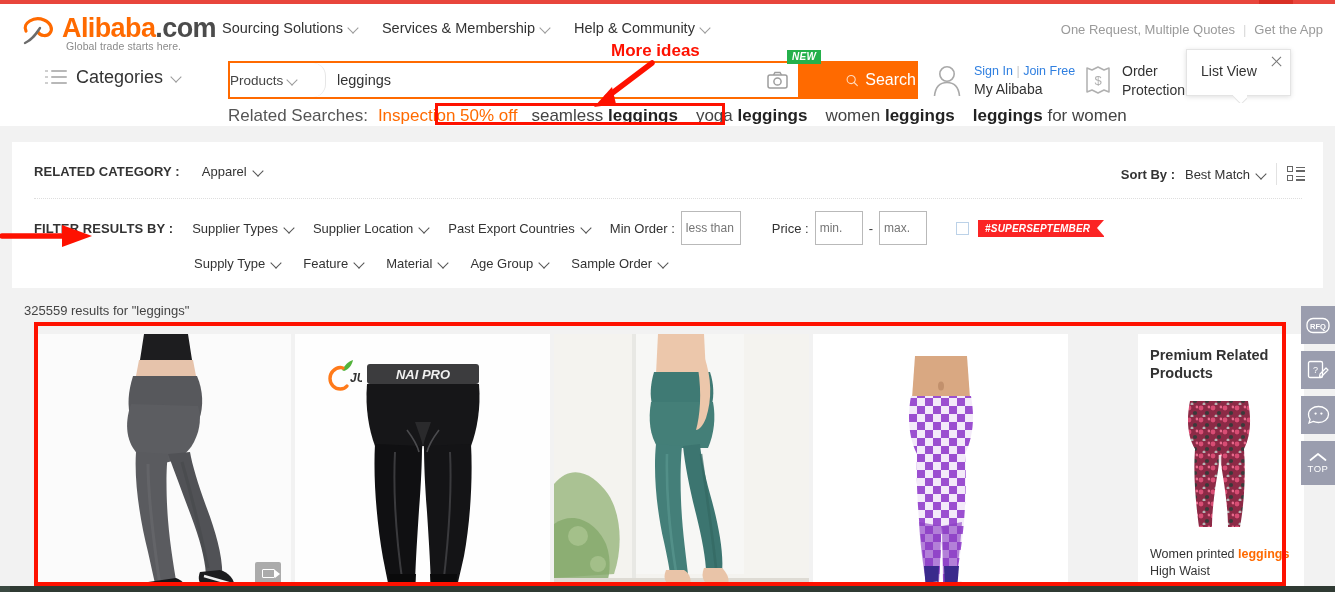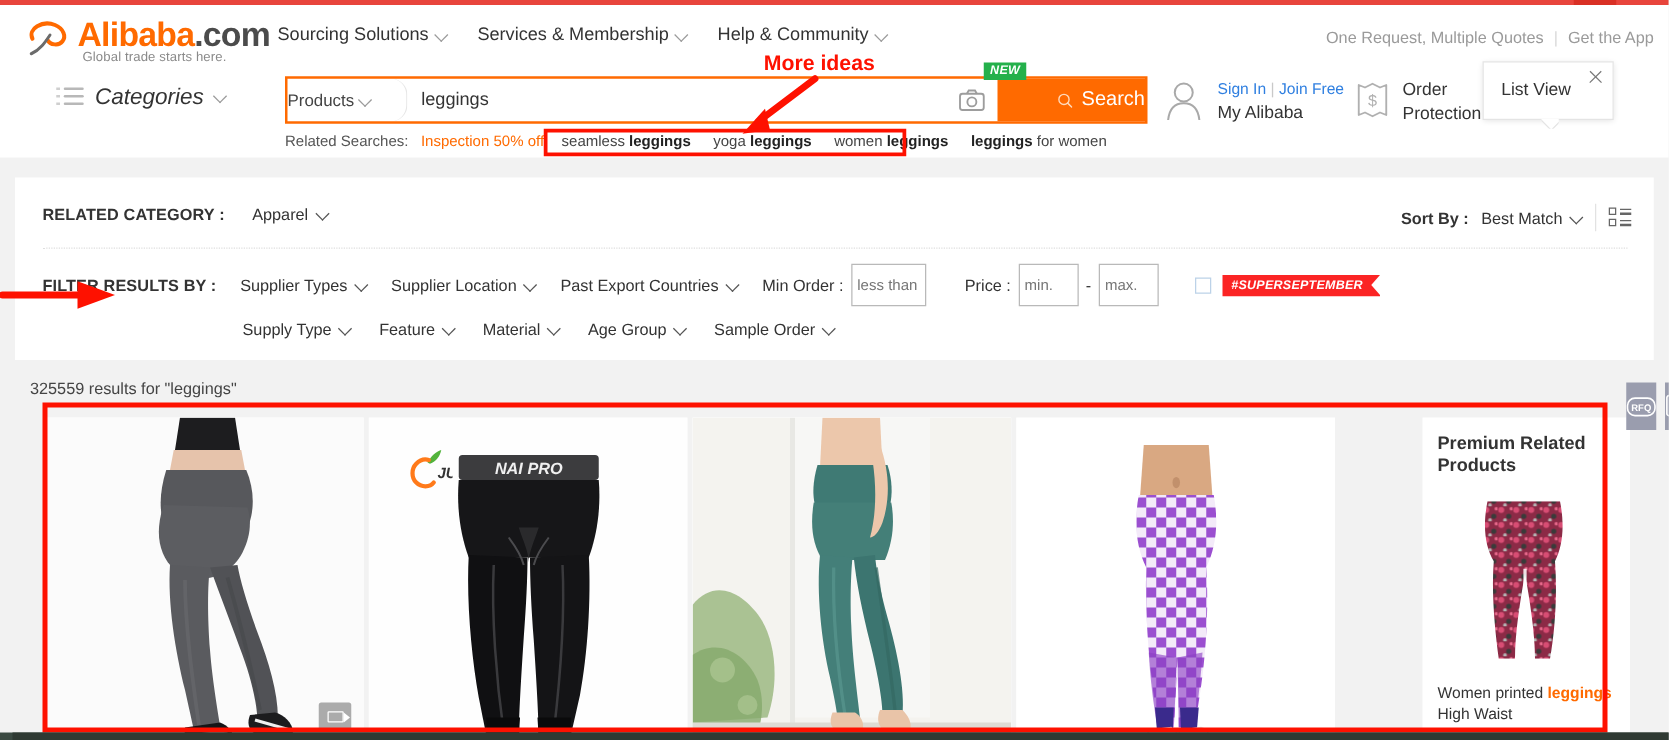--- a/index.html
+++ b/index.html
@@ -33,42 +33,42 @@
   .chev { display: inline-block; width: 9px; height: 9px; position: relative; }
   .chev::after { content: ""; position: absolute; left: 0; top: 0px; width: 7px; height: 7px; border-right: 1.4px solid #9b9b9b; border-bottom: 1.4px solid #9b9b9b; transform: rotate(45deg); }
   .chev.dark::after { border-color: #555; }
 
   
   .head-right-links { position: absolute; right: 12px; top: 18px; font-size: 13px; color: #9a9a9a; display: flex; align-items: center; gap: 8px; }
   .head-right-links .sep { color: #d8d8d8; }
   .head-right-links span { cursor: pointer; white-space: nowrap; }
 
   
-  .categories { position: absolute; left: 45px; top: 63px; display: flex; align-items: center; gap: 9px; cursor: pointer; font-style: italic; }
+  .categories { position: absolute; left: 45px; top: 63px; display: flex; align-items: center; gap: 9px; cursor: pointer; }
   .cat-icon { width: 22px; height: 15px; position: relative; }
   .cat-icon i { position: absolute; left: 6px; height: 2px; background: #b8b8b8; width: 16px; border-radius: 1px; }
   .cat-icon i:nth-child(1) { top: 0; }
   .cat-icon i:nth-child(2) { top: 6px; }
   .cat-icon i:nth-child(3) { top: 12px; }
   .cat-icon b { position: absolute; left: 0; width: 3px; height: 2px; background: #cfcfcf; }
   .cat-icon b:nth-child(4) { top: 0; }
   .cat-icon b:nth-child(5) { top: 6px; }
   .cat-icon b:nth-child(6) { top: 12px; }
   .cat-label { font-size: 18px; color: #333; }
 
   
   .searchbar { position: absolute; left: 228px; top: 57px; width: 690px; height: 38px; border: 2px solid #ff6a00; background: #fff; display: flex; align-items: stretch; }
   .sb-cat { width: 96px; display: flex; align-items: center; justify-content: flex-start; gap: 5px; font-size: 13.5px; color: #444; border-right: 1px solid #e6e6e6; cursor: pointer; border-radius: 13px; }
   .sb-input { flex: 1; border: none; outline: none; font-size: 14.5px; color: #333; padding-left: 11px; font-family: "Liberation Sans", sans-serif; background: transparent; }
   .sb-cam { width: 42px; display: flex; align-items: center; justify-content: center; cursor: pointer; }
   .sb-btn { width: 118px; background: #ff6a00; color: #fff; display: flex; align-items: center; justify-content: center; gap: 7px; font-size: 16px; cursor: pointer; padding-left: 48px; }
   .new-badge { position: absolute; left: 557px; top: -13px; background: #24b04b; color: #fff; font-size: 10px; font-style: italic; font-weight: bold; padding: 1px 5px 2px; letter-spacing: .3px; }
 
   
-  .relsearch { position: absolute; left: 228px; top: 102px; display: flex; align-items: center; gap: 0px; font-size: 12px; color: #444; white-space: nowrap; }
+  .relsearch { position: absolute; left: 228px; top: 102px; display: flex; align-items: center; gap: 0px; font-size: 17px; color: #444; white-space: nowrap; }
   .relsearch .lbl { color: #555; margin-right: 10px; }
   .relsearch .promo { color: #ff6a00; margin-right: 14px; cursor: pointer; }
   .relsearch .term { margin-right: 18px; color: #444; cursor: pointer; }
   .relsearch .term b { font-weight: bold; color: #222; }
   .relsearch .term.last { margin-right: 0; }
 
   
   .ann-box-terms { position: absolute; left: 435px; top: 99px; width: 290px; height: 22px; border: 3px solid #fe1100; }
 
   
@@ -121,21 +121,21 @@
   .premium { position: absolute; left: 1126px; top: 16px; width: 166px; height: 258px; background: #fff; padding: 12px 10px 12px 12px; }
   .premium h3 { font-size: 14.5px; font-weight: bold; color: #333; line-height: 1.25; }
   .premium .pimg { margin-top: 11px; width: 138px; height: 146px; background: #fff; position: relative; overflow: hidden; }
   .premium .ptitle { margin-top: 7px; font-size: 12.5px; color: #333; line-height: 1.3; }
   .premium .ptitle b { color: #ff6a00; font-weight: bold; }
 
   
   .ann-box-grid { position: absolute; left: 34px; top: 322px; width: 1252px; height: 264px; border: 4px solid #fe1100; pointer-events: none; }
 
   
-  .floatbar { position: absolute; right: 0; top: 306px; width: 34px; display: flex; flex-direction: row; gap: 7px; }
+  .floatbar { position: absolute; right: 0; top: 306px; width: 34px; display: flex; flex-direction: column; gap: 7px; }
   .fb-btn { width: 34px; height: 38px; background: #9a9dae; display: flex; flex-direction: column; align-items: center; justify-content: center; cursor: pointer; color: #fff; }
   .fb-btn.top-btn { height: 44px; }
   .fb-btn .lbl { font-size: 9.5px; letter-spacing: .5px; margin-top: 1px; }
   .fb-rail { position: absolute; right: 16px; top: 0; width: 1px; height: 286px; background: #dedede; z-index: -1; }
 
   
   .tooltip { position: absolute; left: 1186px; top: 45px; width: 105px; height: 47px; background: #fff; border: 1px solid #e4e4e4; box-shadow: 0 1px 5px rgba(0,0,0,.13); }
   .tooltip .tt-text { position: absolute; left: 14px; top: 13px; font-size: 14px; color: #333; }
   .tooltip .tt-close { position: absolute; right: 7px; top: 5px; width: 14px; height: 14px; cursor: pointer; }
   .tooltip .tt-close::before, .tooltip .tt-close::after { content: ""; position: absolute; left: 1px; top: 6px; width: 13px; height: 1.3px; background: #777; }

